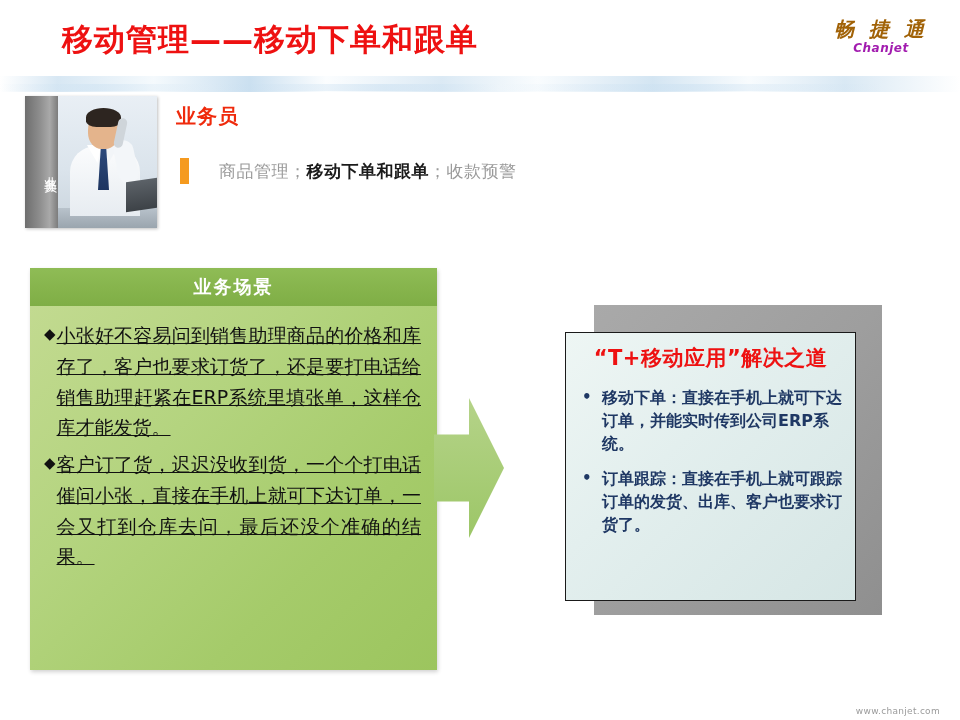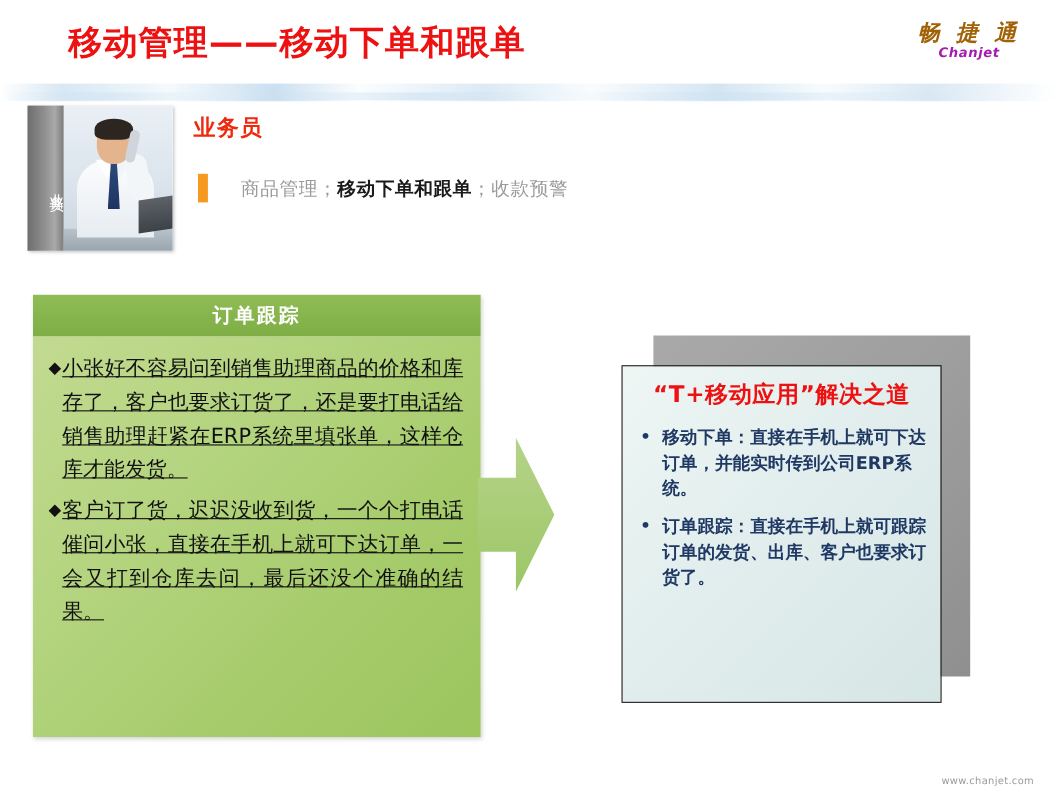--- a/index.html
+++ b/index.html
@@ -321,21 +321,21 @@
     top: 305px;
     width: 288px;
     height: 310px;
     background: linear-gradient(to bottom right, #a9a9a9 0%, #9e9e9e 50%, #8f8f8f 100%);
   }
   .solution {
     position: absolute;
     left: 565px;
     top: 332px;
     width: 291px;
-    height: 307px;
+    height: 269px;
     background: linear-gradient(135deg, #eef6f4 0%, #e3efee 40%, #d6e6e5 100%);
     border: 1px solid #1a1a1a;
     box-sizing: border-box;
     padding: 12px 10px 0 10px;
   }
   .solution-title {
     font-size: 21px;
     font-weight: bold;
     color: #ee1111;
     text-align: center;
@@ -403,21 +403,21 @@
     </div>
   </div>
 
   <div class="persona-role">业务员</div>
   <div class="persona-features">
     <span class="feature-bar"></span>
     <span class="feature-text"><span>商品管理；</span><span class="hl">移动下单和跟单</span><span>；收款预警</span></span>
   </div>
 
   <div class="scenario">
-    <div class="scenario-header">订单跟踪</div>
+    <div class="scenario-header">业务场景</div>
     <div class="scenario-body">
       <div class="scenario-item">
         <span class="scenario-bullet">◆</span>
         <span class="scenario-text">小张好不容易问到销售助理商品的价格和库存了，客户也要求订货了，还是要打电话给销售助理赶紧在ERP系统里填张单，这样仓库才能发货。</span>
       </div>
       <div class="scenario-item">
         <span class="scenario-bullet">◆</span>
         <span class="scenario-text">客户订了货，迟迟没收到货，一个个打电话催问小张，直接在手机上就可下达订单，一会又打到仓库去问，最后还没个准确的结果。</span>
       </div>
     </div>

